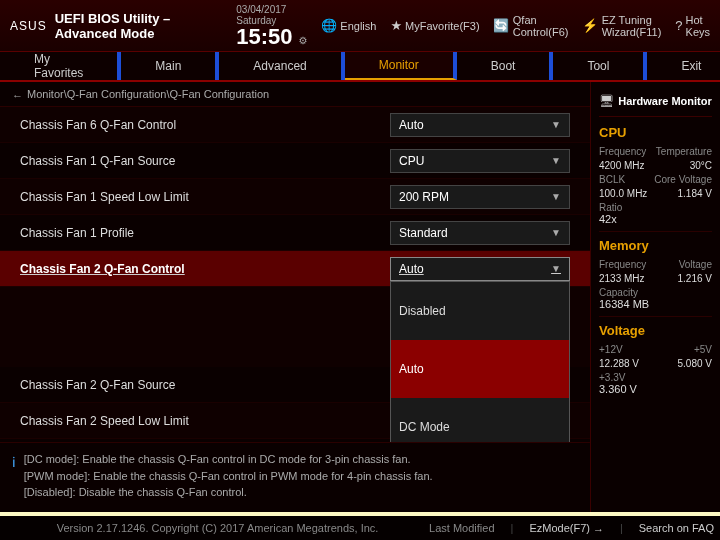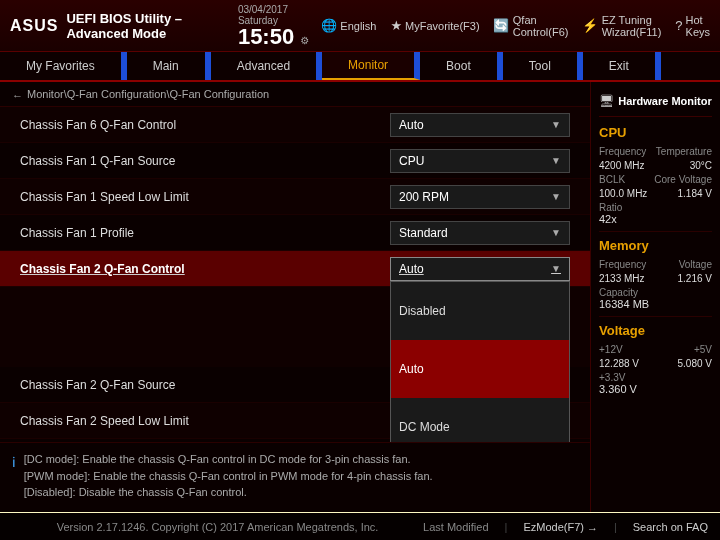--- a/index.html
+++ b/index.html
@@ -24,22 +24,22 @@
       padding: 0 10px;
       gap: 12px;
     }
     #logo-area {
       display: flex;
       align-items: center;
       gap: 8px;
     }
     #asus-logo {
       color: #fff;
-      font-weight: bold;
-      font-size: 16px;
+      font-weight: normal;
+      font-size: 12px;
       letter-spacing: 1px;
     }
     #title-text {
       color: #fff;
       font-size: 13px;
       font-weight: 600;
     }
     #header-info {
       display: flex;
       flex-direction: column;
@@ -76,27 +76,27 @@
 
     
     #navbar {
       background: #0d0000;
       height: 30px;
       display: flex;
       align-items: stretch;
       border-bottom: 2px solid #8b0000;
     }
     .nav-tab {
-      padding: 0 26px;
+      padding: 0 34px;
       display: flex;
       align-items: center;
       color: #ccc;
       font-size: 12px;
       cursor: pointer;
-      border-right: 6px solid #1d4ed8;
+      border-right: 4px solid #1d4ed8;
       justify-content: center;
     }
     .nav-tab.active {
       color: #e8a000;
       border-bottom: 2px solid #e8a000;
       background: #1a0000;
     }
 
     
     #content {
@@ -236,25 +236,25 @@
     .hw-divider {
       border-top: 1px solid #2a0000;
       margin: 6px 0;
     }
     .hw-big-value { color: #ddd; font-size: 11px; margin-bottom: 4px; }
 
     
     #footer {
       height: 28px;
       background: #050000;
-      border-top: 1px solid #fef9c3;
+      border-top: 4px solid #fef9c3;
       display: flex;
       align-items: center;
       justify-content: space-between;
-      padding: 0 12px;
+      padding: 0 6px;
       font-size: 11px;
       color: #888;
     }
     #footer-left { flex: 1; text-align: center; }
     #footer-right {
       display: flex;
       gap: 16px;
     }
     .footer-btn {
       color: #ccc;

